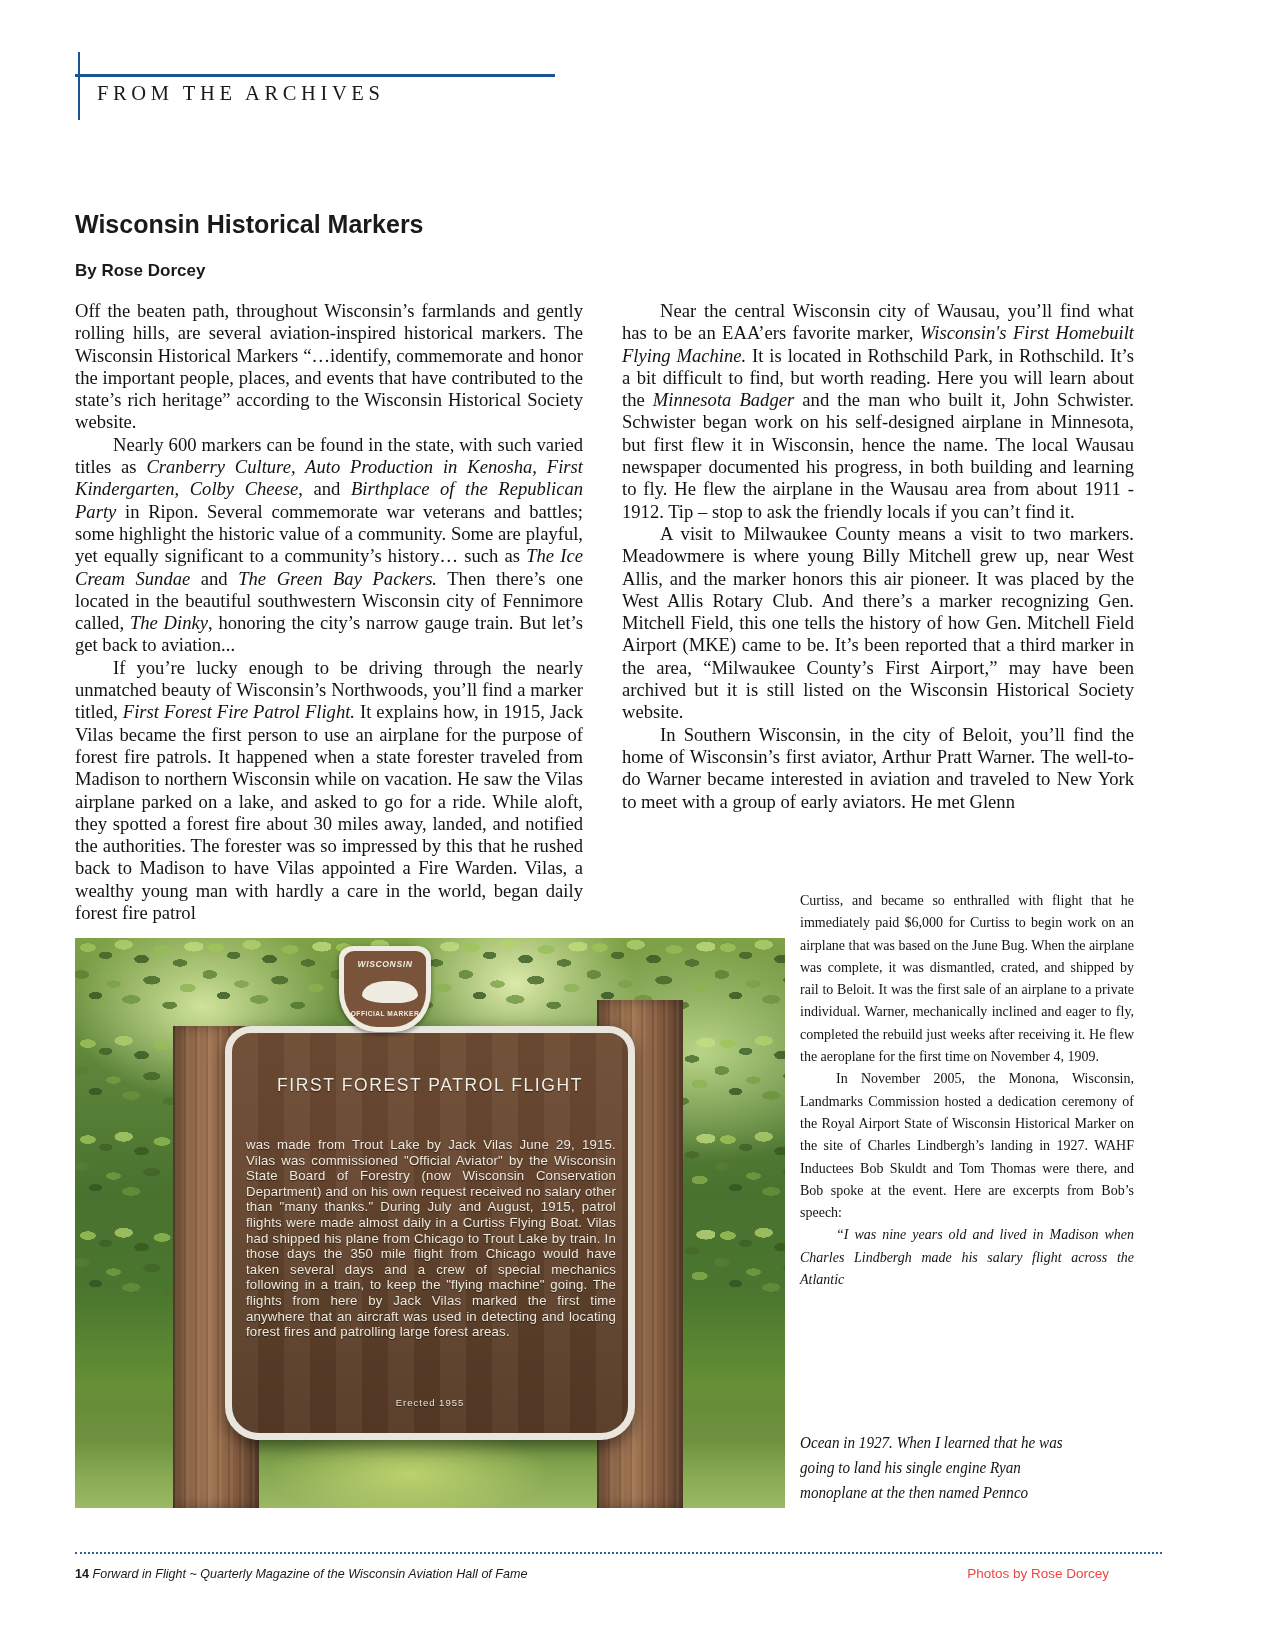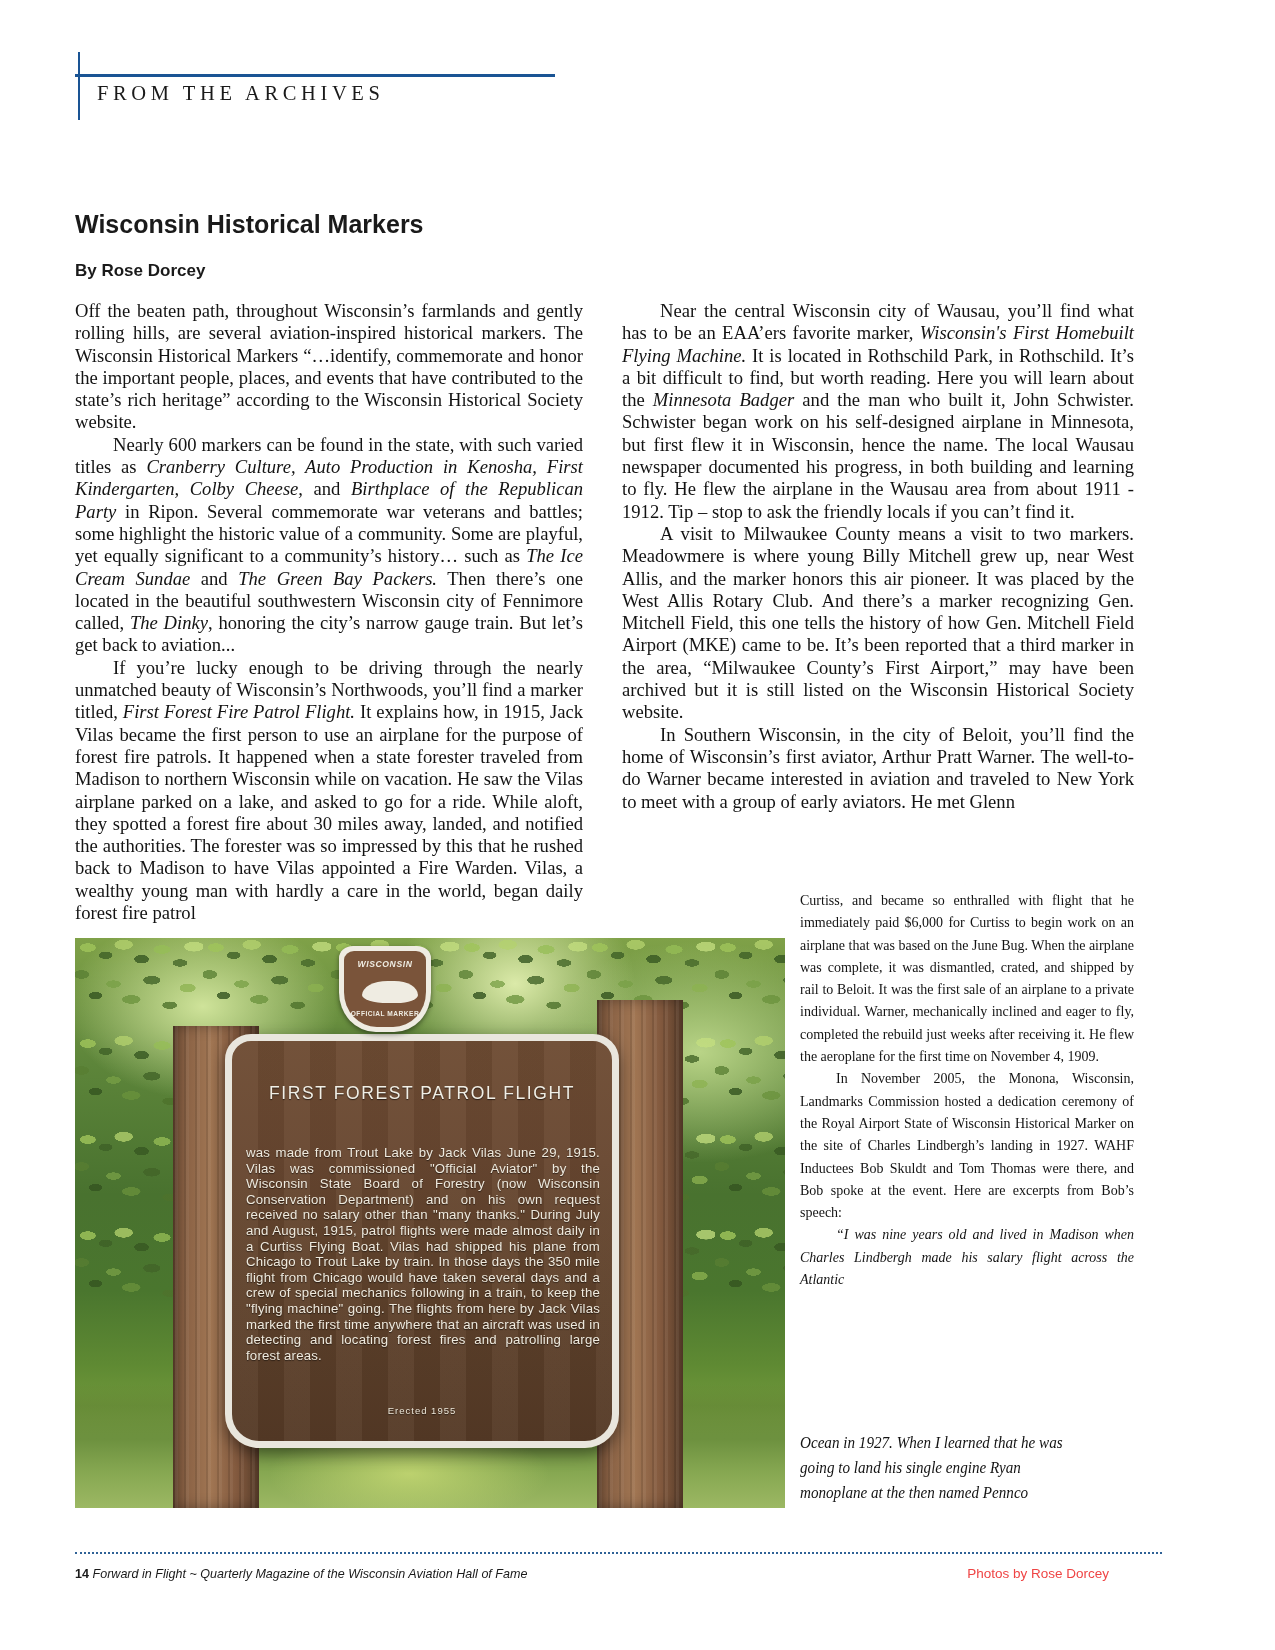--- a/index.html
+++ b/index.html
@@ -211,28 +211,29 @@
     inset: 0;
     background: repeating-linear-gradient(90deg, rgba(0,0,0,.10) 0 2px, rgba(255,255,255,.05) 2px 5px, rgba(0,0,0,0) 5px 11px);
   }
   .post-left  { left: 98px;  width: 86px; top: 88px; }
   .post-right { left: 522px; width: 86px; top: 62px; }
 
   
   .sign {
     position: absolute;
     left: 150px;
-    top: 96px;
+    top: 88px;
     width: 380px;
     height: 400px;
     background: linear-gradient(180deg, #6e4c33 0%, #684730 30%, #5e412b 65%, #553a26 100%);
     border: 7px solid #e9e6dd;
     border-radius: 26px 26px 34px 34px;
     box-shadow: 0 6px 16px rgba(0,0,0,.45);
     overflow: hidden;
+    padding-left: 16px;
   }
   .sign::before {
     content: "";
     position: absolute;
     inset: 0;
     background: repeating-linear-gradient(90deg, rgba(255,255,255,.035) 0 26px, rgba(0,0,0,.05) 26px 52px);
     pointer-events: none;
   }
   .sign-title {
     position: absolute;

